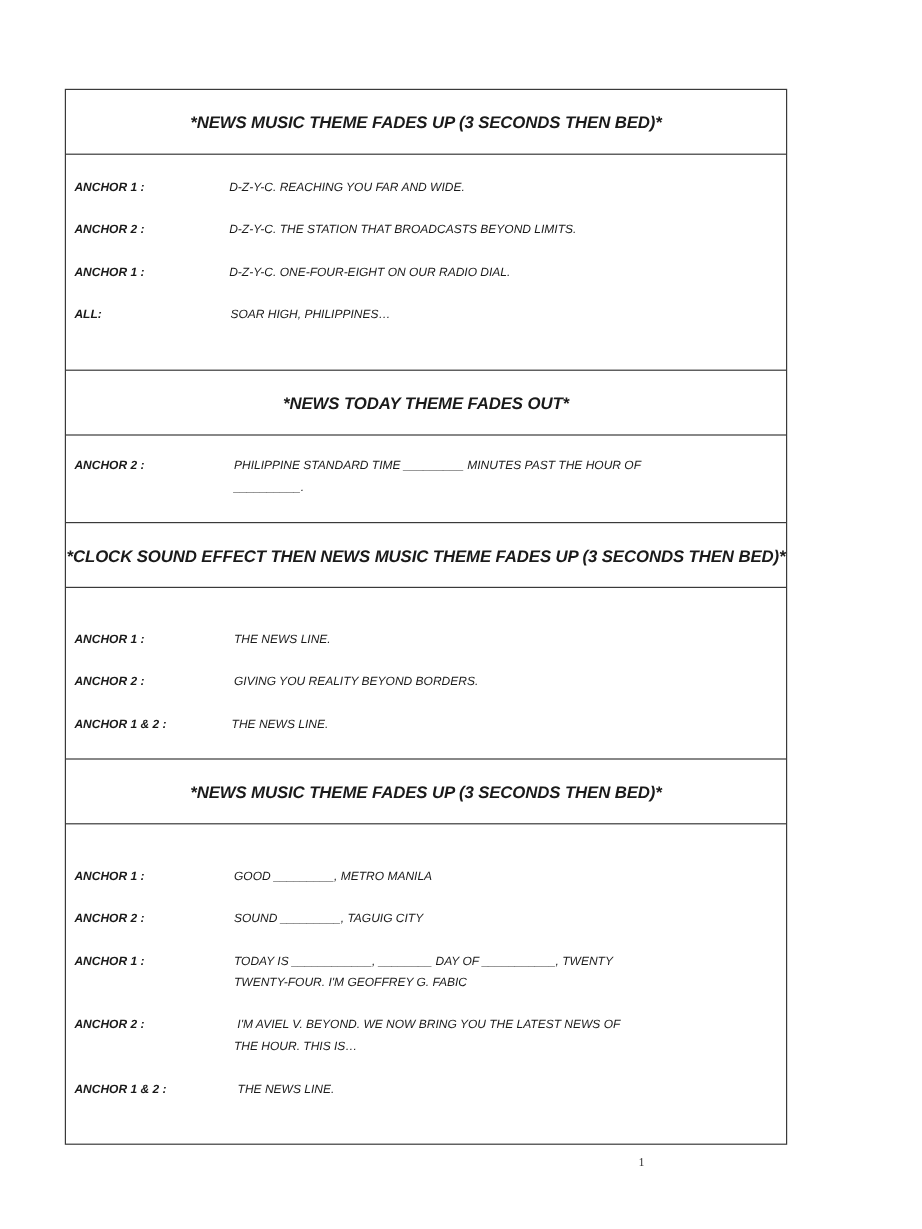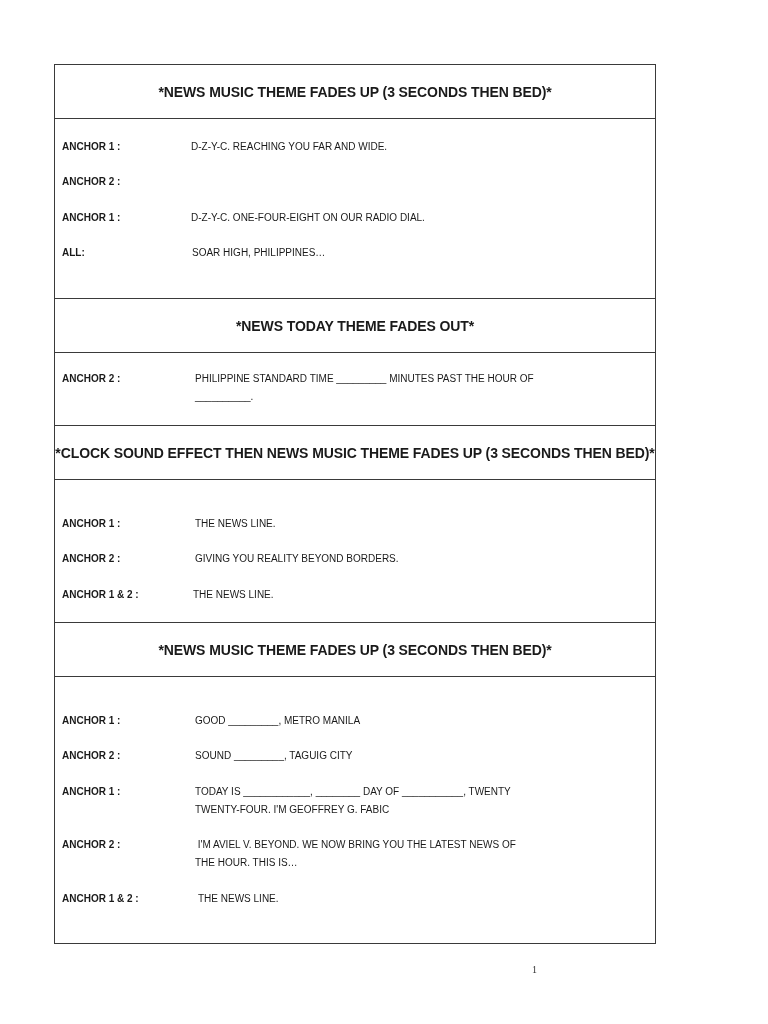--- a/index.html
+++ b/index.html
@@ -1,22 +1,22 @@
 <!DOCTYPE html>
 <html><head>
 <meta charset="utf-8">
 <style>
   html, body { margin: 0; padding: 0; }
   body {
     width: 768px; height: 1024px; background: #ffffff; position: relative;
     font-family: "Liberation Sans", sans-serif; color: #1a1a1a;
   }
   .script-table {
-    position: absolute; left: 54px; top: 64px; width: 602px;
-    border: 1.5px solid #3a3a3a; box-sizing: border-box;
+    position: absolute; left: 54px; top: 74px; width: 602px;
+    border: 1.5px solid #3a3a3a; box-sizing: border-box; font-style: italic;
   }
   .cue {
     height: 54px; box-sizing: border-box; border-bottom: 1.5px solid #3a3a3a;
     display: flex; align-items: center; justify-content: center;
     font-weight: bold; font-size: 14px; letter-spacing: -0.1px;
   }
   .block { box-sizing: border-box; border-bottom: 1.5px solid #3a3a3a; position: relative; }
   .block.last { border-bottom: none; }
   .line { position: absolute; left: 7px; right: 8px; display: flex; font-size: 10px; line-height: 18px; }
   .speaker { font-weight: bold; flex: 0 0 auto; }
@@ -34,20 +34,21 @@
   <div class="cue">
       <span>*NEWS MUSIC THEME FADES UP (3 SECONDS THEN BED)*</span>
     </div>
   <div class="block" style="height:180px">
     <div class="line" style="top:19px">
       <span class="speaker">ANCHOR 1 :</span>
       <span class="speech" style="left:129px">D-Z-Y-C. REACHING YOU FAR AND WIDE.</span>
     </div>
     <div class="line" style="top:54px">
       <span class="speaker">ANCHOR 2 :</span>
+      <span class="speech" style="left:129px">D-Z-Y-C. THE STATION THAT BROADCASTS BEYOND LIMITS.</span>
     </div>
     <div class="line" style="top:90px">
       <span class="speaker">ANCHOR 1 :</span>
       <span class="speech" style="left:129px">D-Z-Y-C. ONE-FOUR-EIGHT ON OUR RADIO DIAL.</span>
     </div>
     <div class="line" style="top:125px">
       <span class="speaker">ALL:</span>
       <span class="speech" style="left:130px">SOAR HIGH, PHILIPPINES…</span>
     </div>
   </div>

